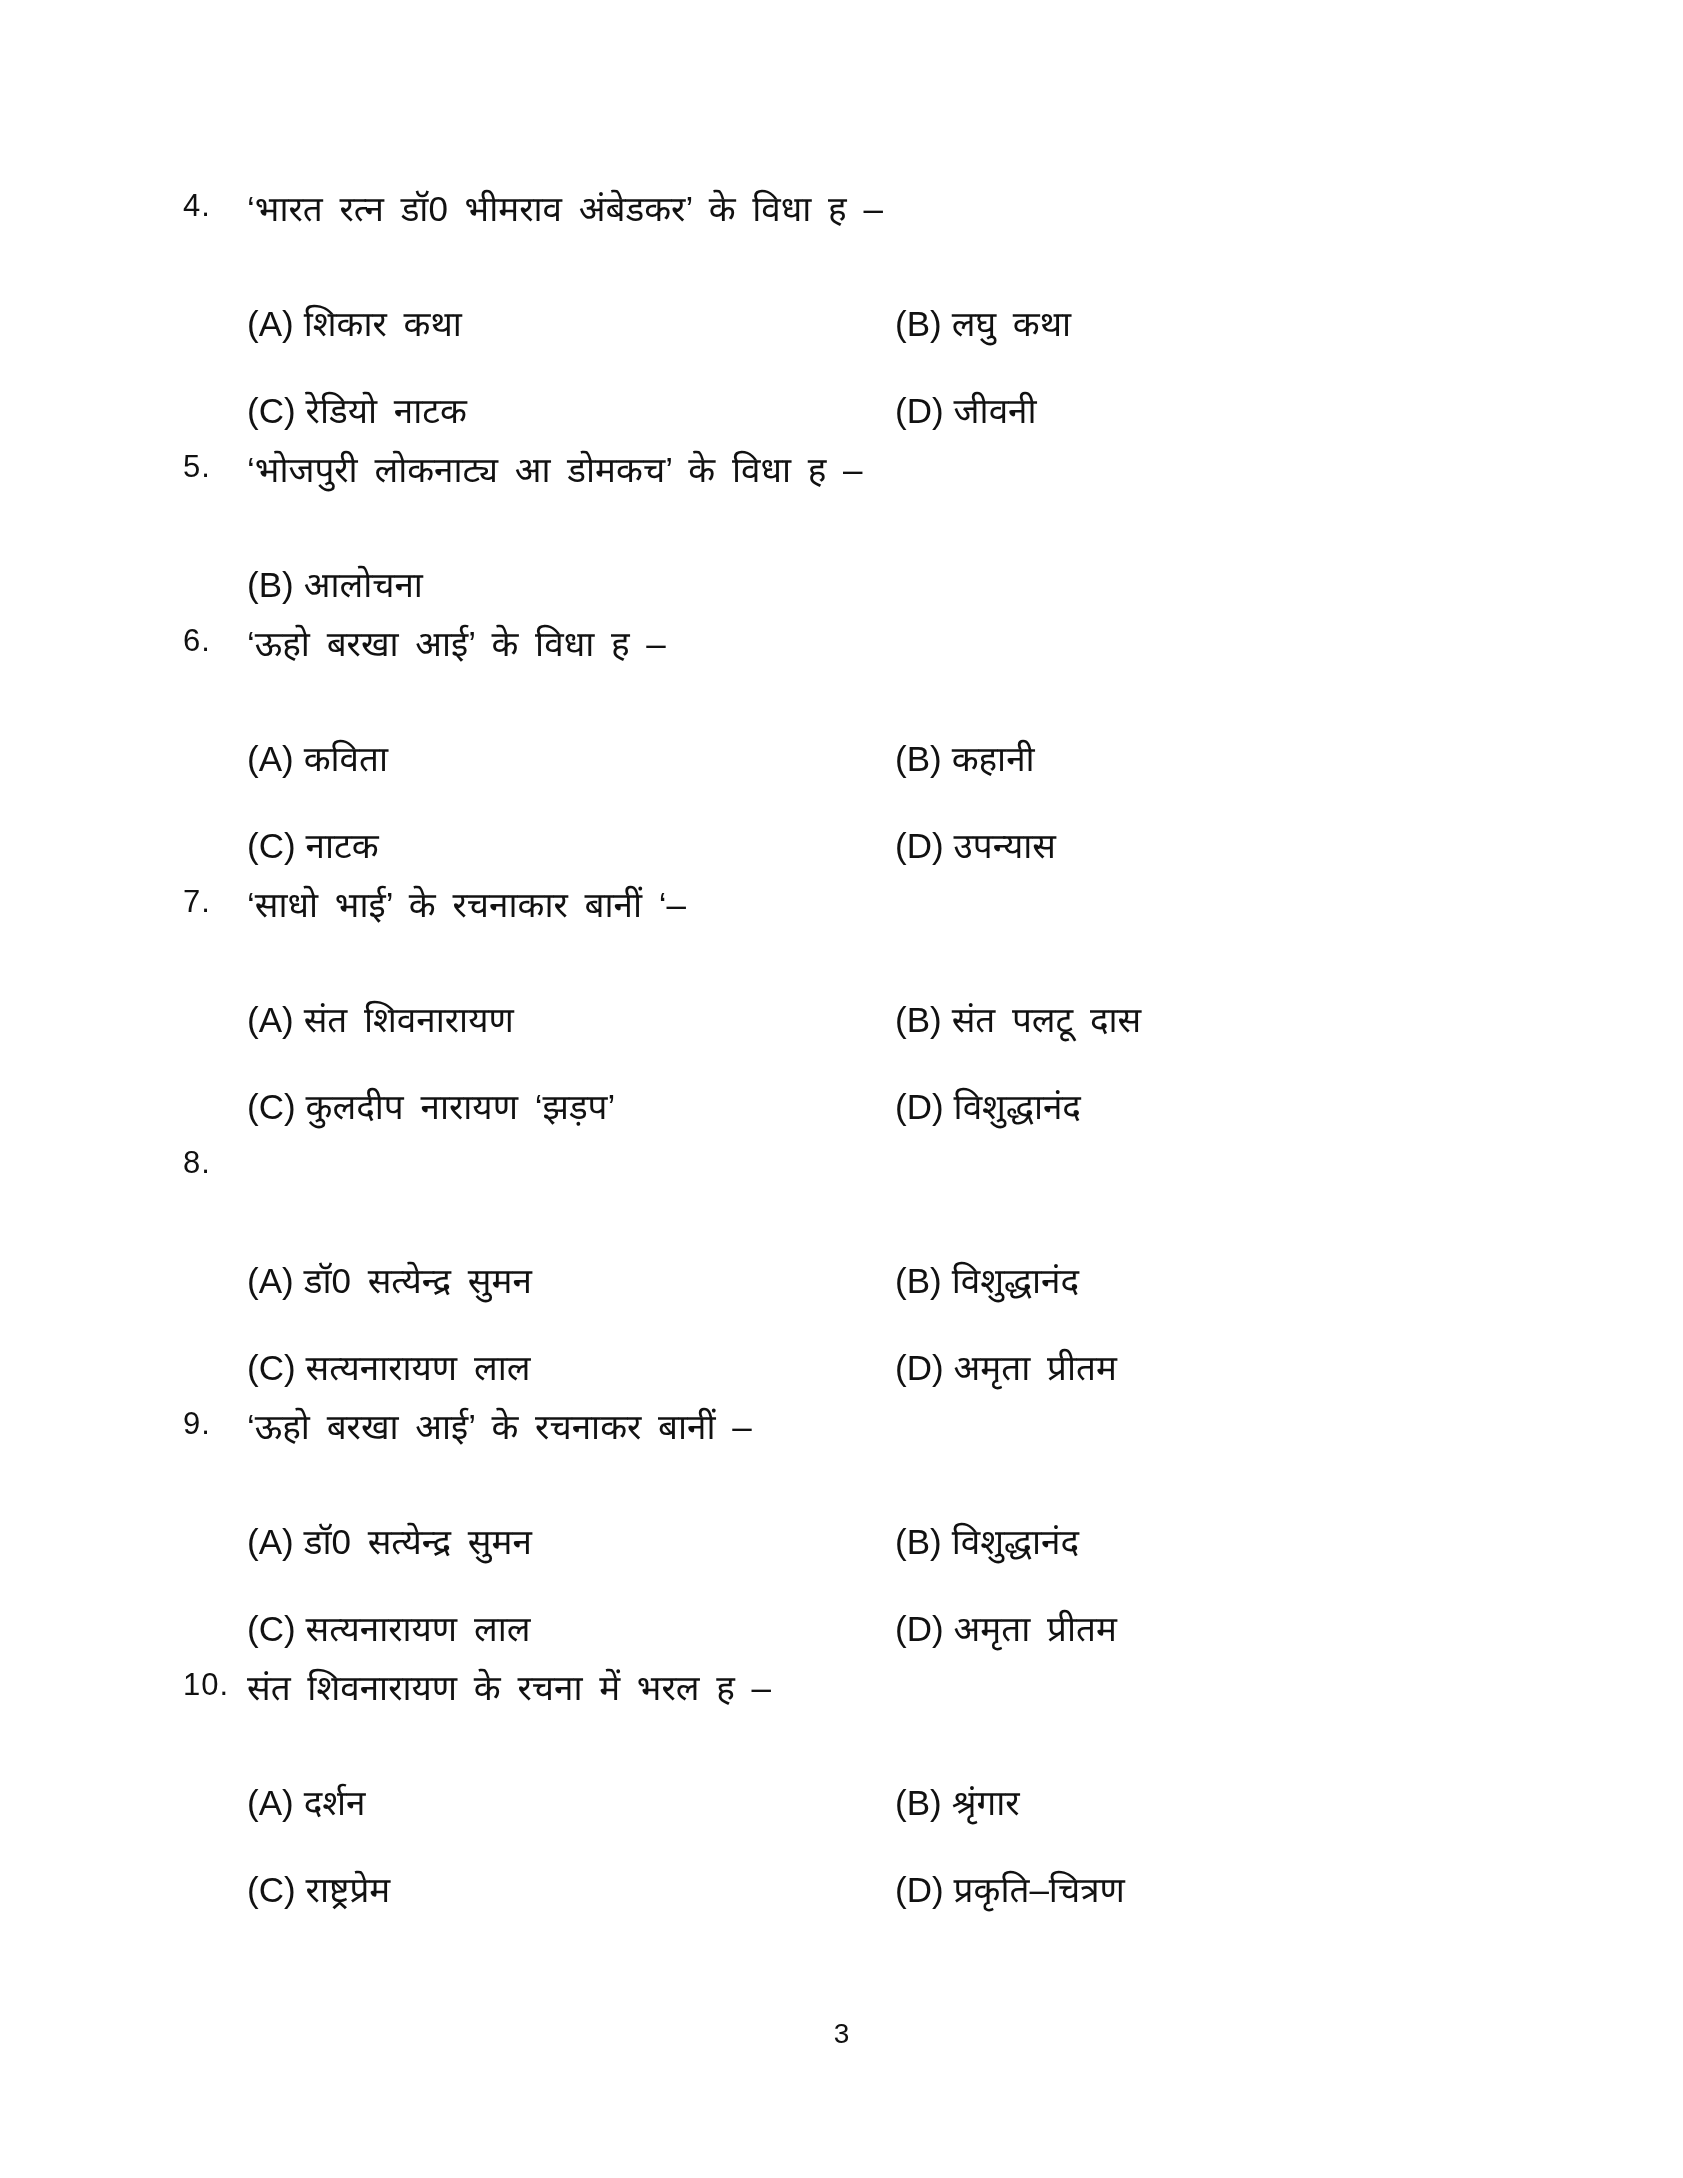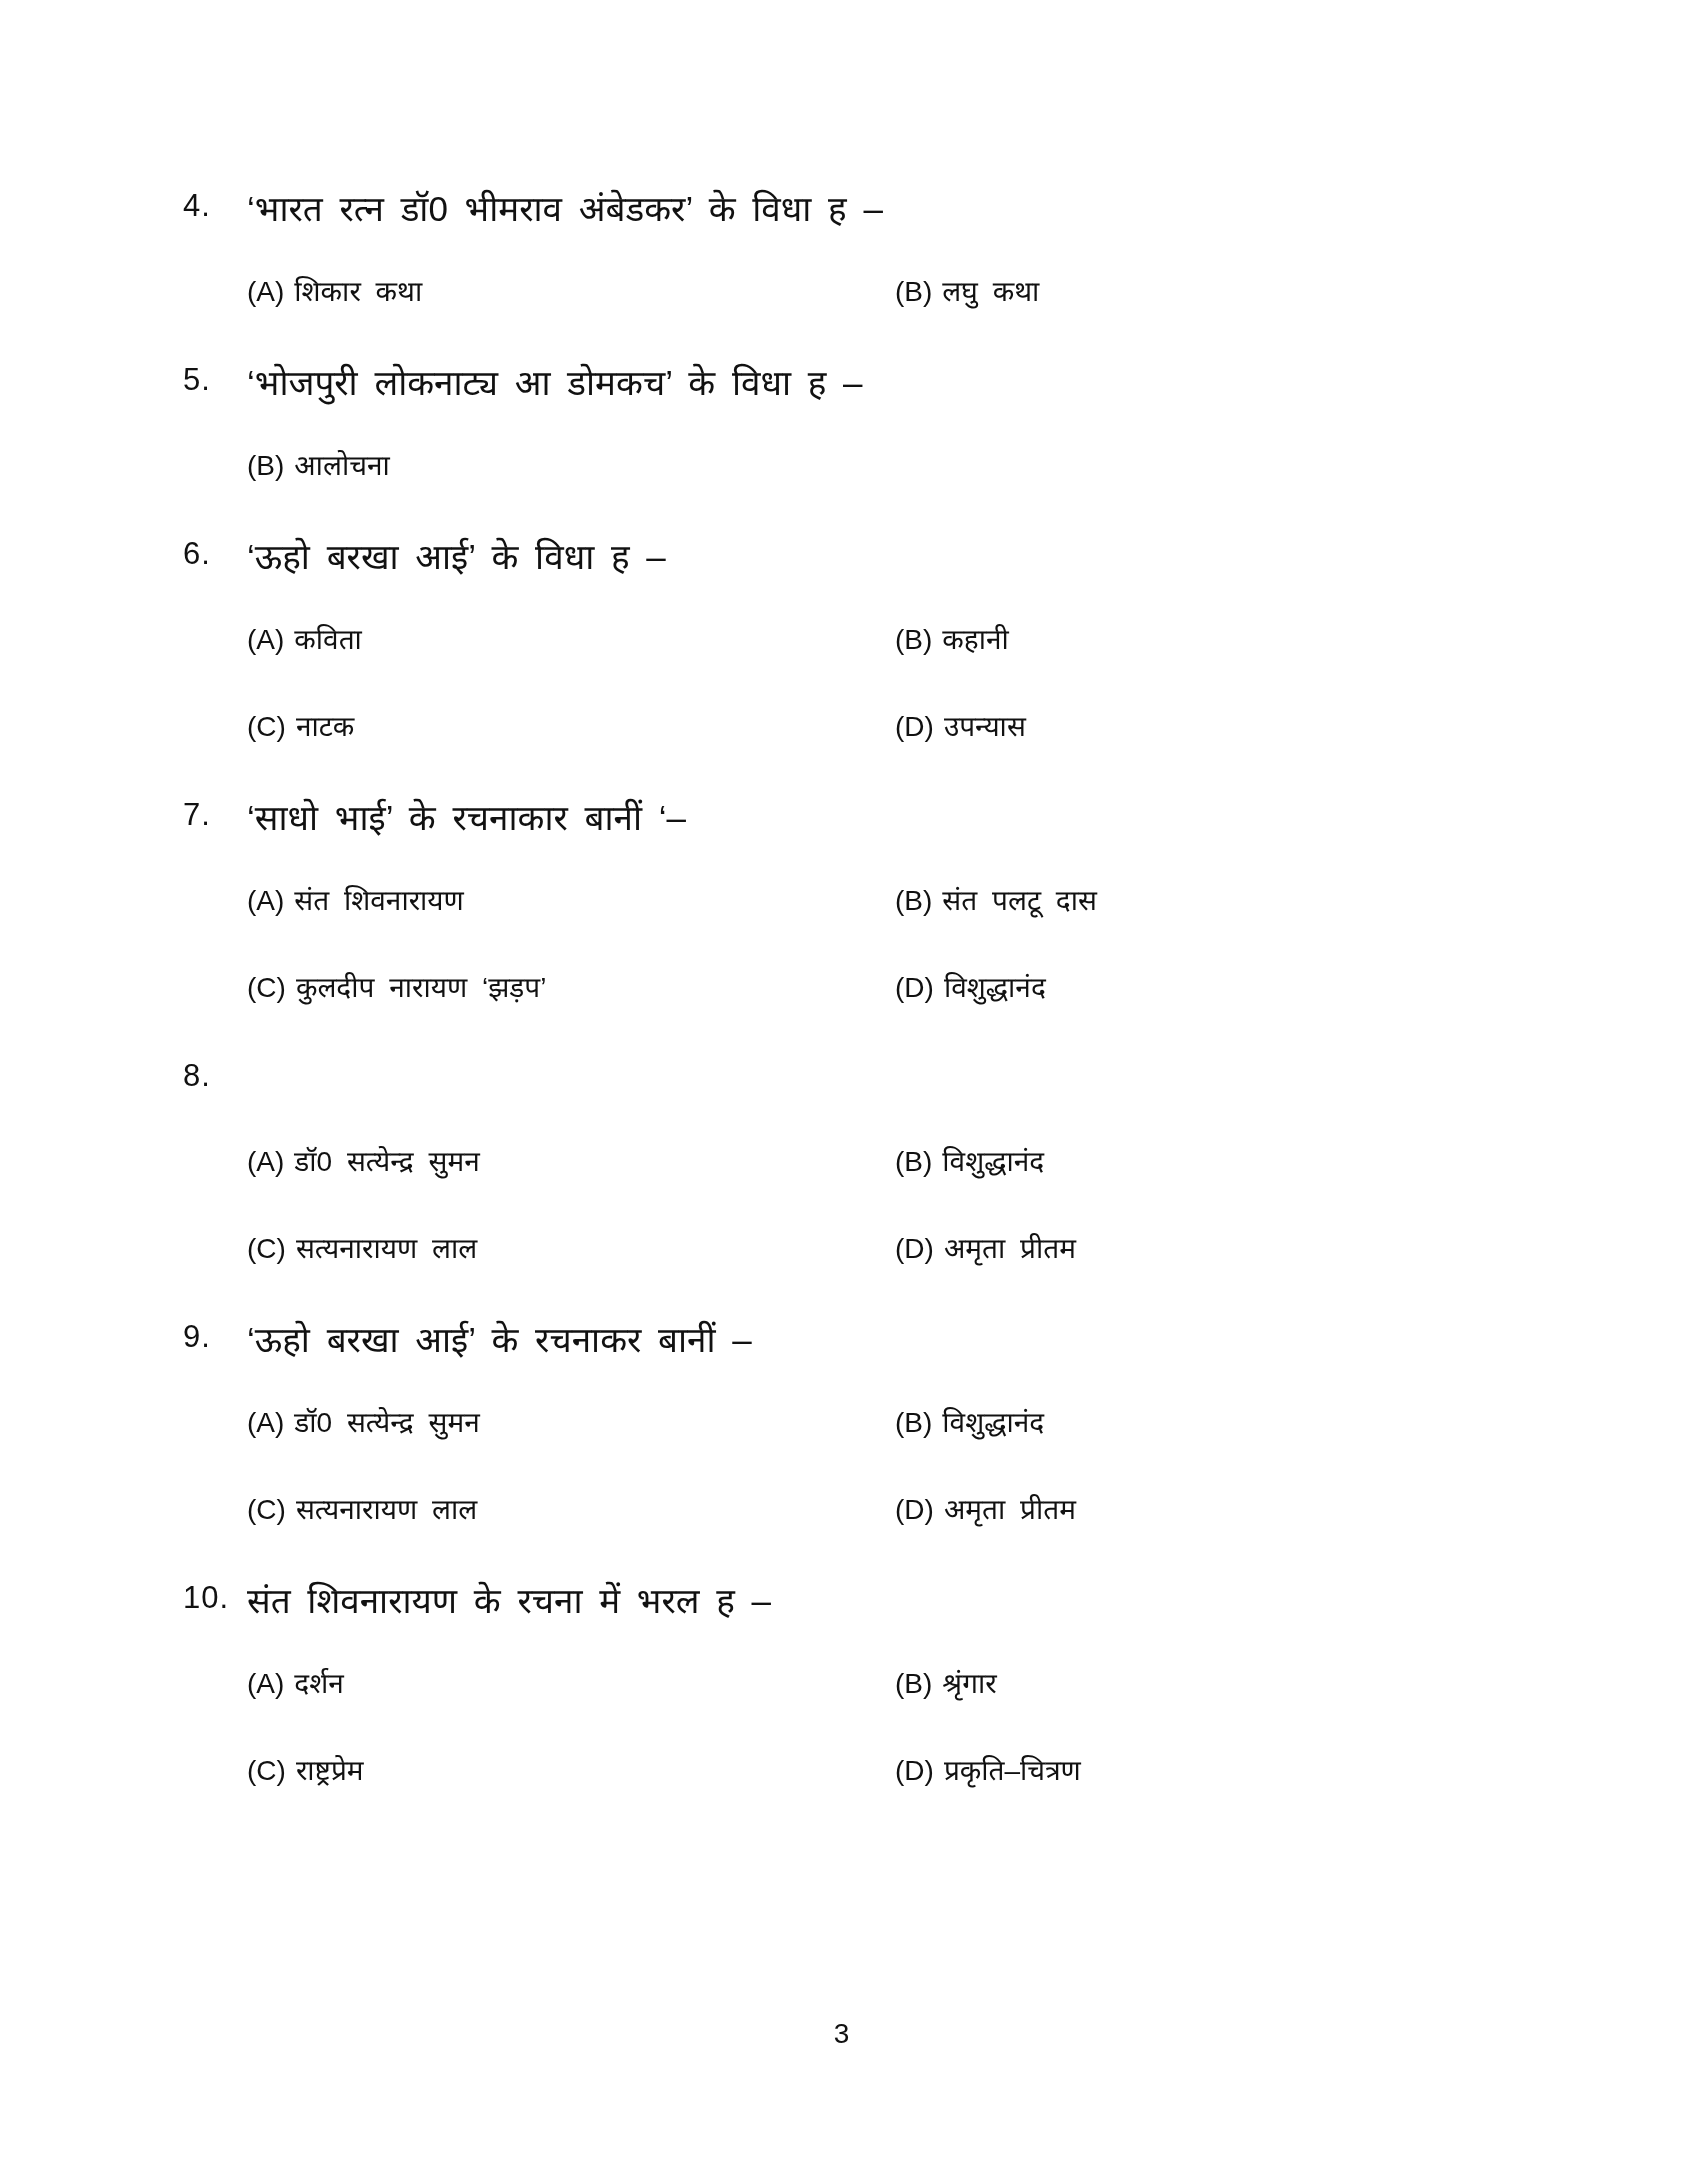--- a/index.html
+++ b/index.html
@@ -45,23 +45,24 @@
     word-spacing: 7px;
     white-space: nowrap;
     text-align: right;
   }
   .opt-grid {
     margin-left: 64px;
     display: grid;
     grid-template-columns: 648px auto;
   }
   .opt {
-    font-size: 28px;
+    font-size: 35px;
     word-spacing: 7px;
     white-space: nowrap;
+    margin-top: 28px;
   }
   .opt .opt-label {
     letter-spacing: 0px;
     margin-right: 10px;
   }
   .page-number {
     position: absolute;
     top: 2018px;
     left: 0;
     width: 100%;
@@ -76,20 +77,24 @@
   <div class="questions">
 
     <div class="question">
       <div class="line q-line">
         <span class="q-num">4.</span>
         <span class="q-text">‘भारत रत्न डॉ0 भीमराव अंबेडकर’ के विधा ह –</span>
       </div>
       <div class="line opt-grid">
         <div class="opt"><span class="opt-label">(A)</span><span>शिकार कथा</span></div>
         <div class="opt"><span class="opt-label">(B)</span><span>लघु कथा</span></div>
+      </div>
+      <div class="line opt-grid">
+        <div class="opt"><span class="opt-label">(C)</span><span>रेडियो नाटक</span></div>
+        <div class="opt"><span class="opt-label">(D)</span><span>जीवनी</span></div>
       </div>
     </div>
 
     <div class="question">
       <div class="line q-line">
         <span class="q-num">5.</span>
         <span class="q-text">‘भोजपुरी लोकनाट्य आ डोमकच’ के विधा ह –</span>
       </div>
       <div class="line opt-grid">
         <div class="opt"><span class="opt-label">(B)</span><span>आलोचना</span></div>

